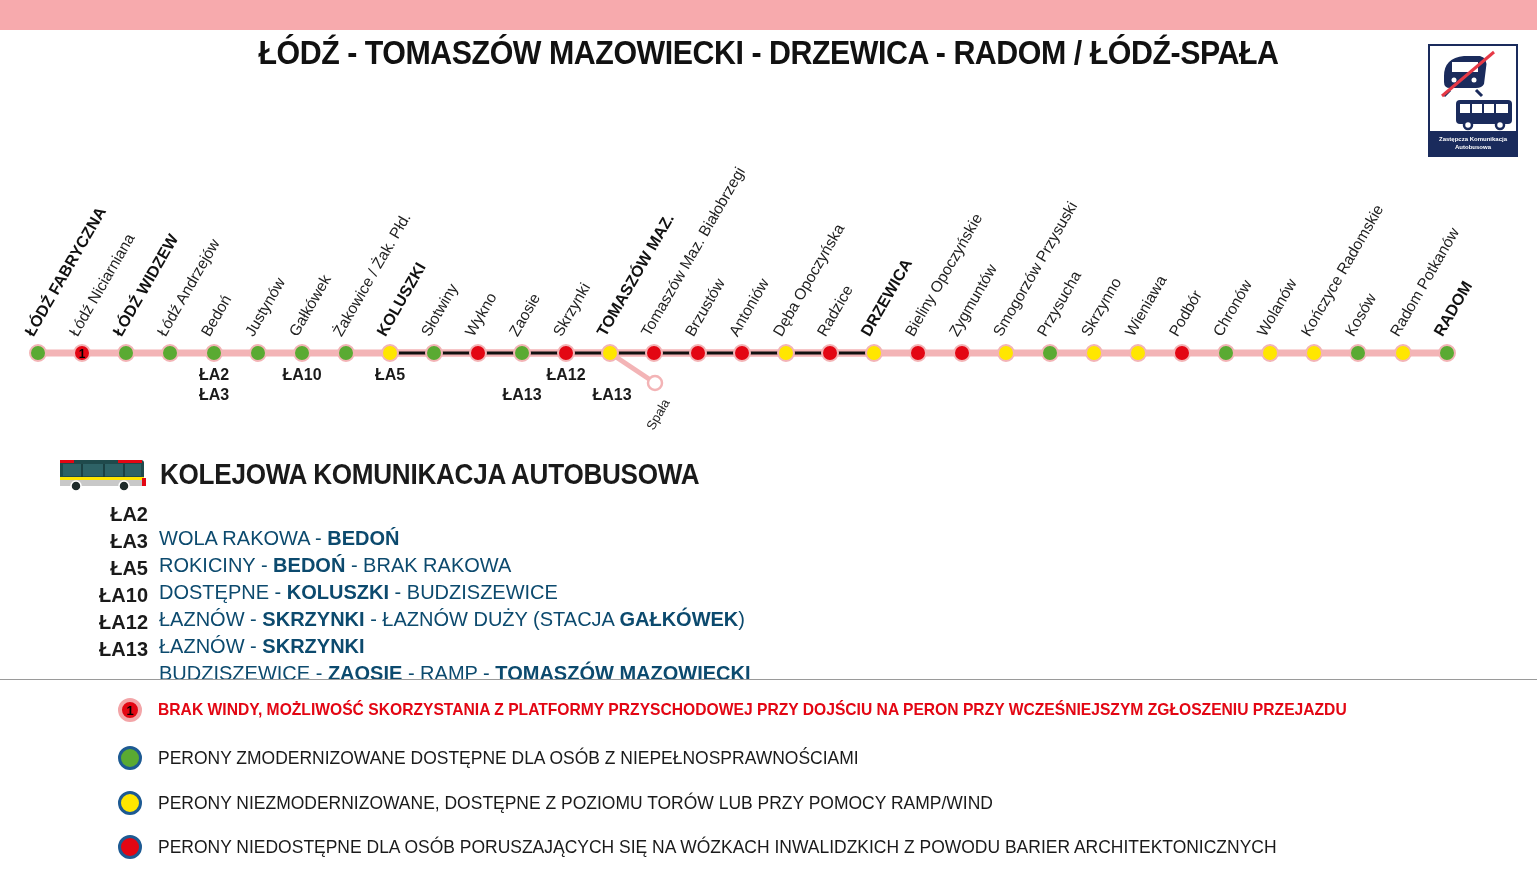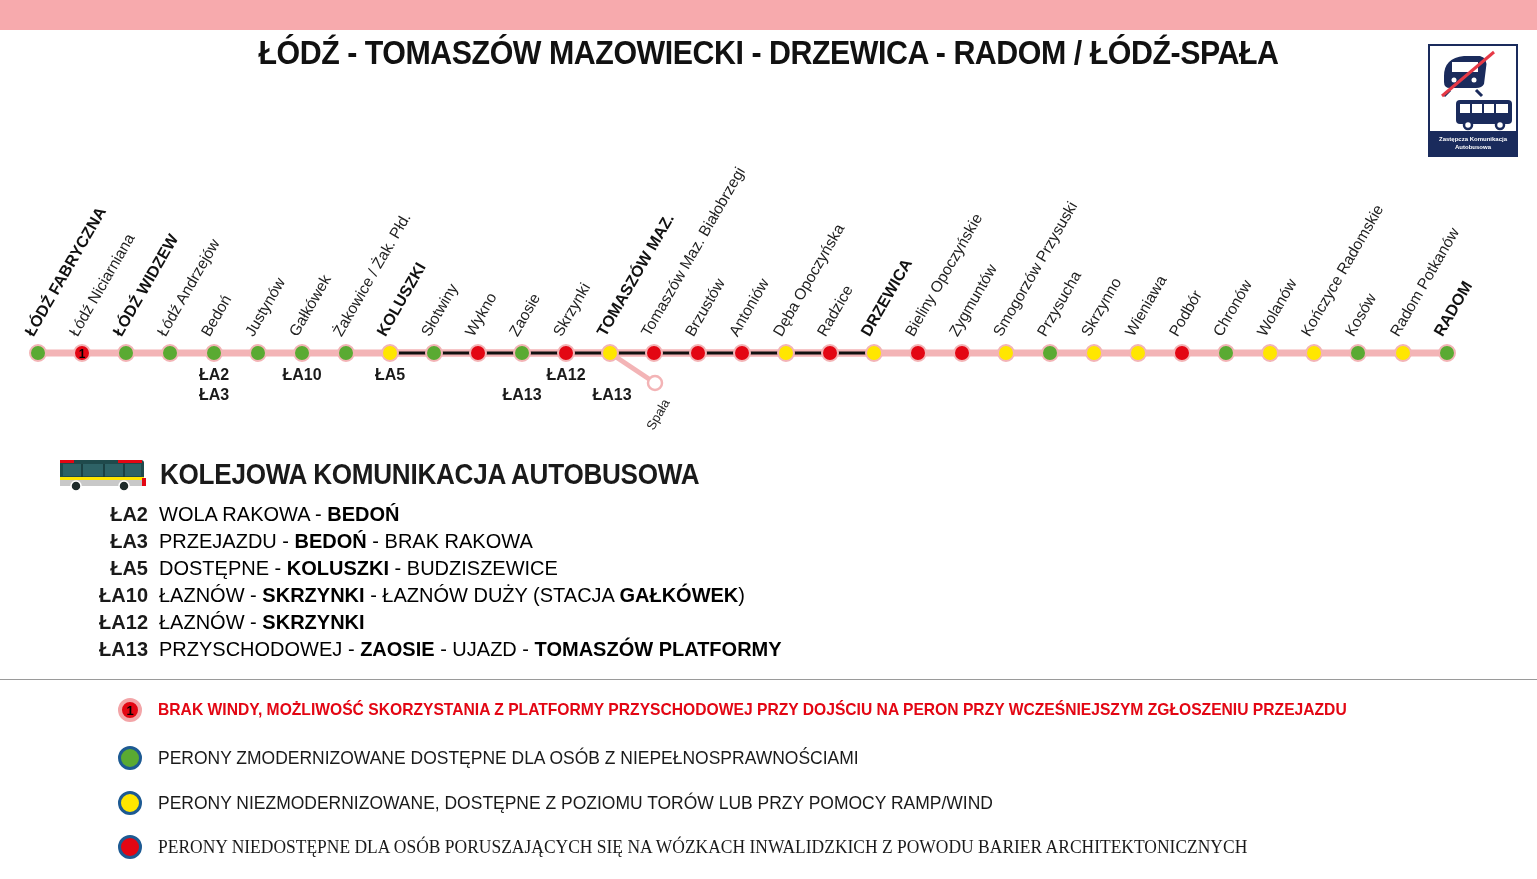--- a/index.html
+++ b/index.html
@@ -15,21 +15,21 @@
   .map { position: absolute; left: 0; top: 0; width: 1537px; height: 450px; }
   .station-label { position: absolute; font-size: 15.5px; white-space: nowrap; transform-origin: 0 100%;
                    transform: rotate(-60deg); color: #222; line-height: 16px; }
   .station-label.major { font-weight: bold; font-size: 16px; color: #111; }
   .route-code { position: absolute; font-size: 16px; font-weight: bold; color: #1a1a1a; text-align: center; width: 50px; }
   .kka-header { position: absolute; left: 58px; top: 458px; height: 34px; display: flex; align-items: center; }
   .kka-title { position: absolute; left: 160px; top: 458px; font-size: 29px; font-weight: bold; color: #1a1a1a; letter-spacing: -0.3px; transform: scaleX(0.9); transform-origin: 0 0; }
   .route-list { position: absolute; left: 0; top: 503px; }
   .route-row { position: absolute; left: 0; height: 26px; white-space: nowrap; font-size: 20px; }
   .route-row .code { position: absolute; left: 90px; width: 58px; text-align: right; font-weight: bold; color: #1a1a1a; }
-  .route-row .desc { position: absolute; left: 159px; color: #000000; }
+  .route-row .desc { position: absolute; left: 159px; color: #0c4a6e; margin-top: 24px; }
   .route-row .desc b { font-weight: bold; }
   .divider { position: absolute; left: 0; top: 679px; width: 1537px; height: 1px; background: #9a9a9a; }
   .legend-row { position: absolute; left: 118px; height: 30px; display: flex; align-items: center; }
   .legend-dot { width: 24px; height: 24px; border-radius: 50%; box-sizing: border-box; border: 3px solid #1d5a93; margin-right: 16px; flex: 0 0 auto; }
   .legend-dot.note { background: #e30613; border: 4px solid #f3a5a8; color: #000; font-size: 13px; font-weight: bold;
                      display: flex; align-items: center; justify-content: center; }
   .legend-text { font-size: 19px; color: #1a1a1a; white-space: nowrap; transform: scaleX(0.92); transform-origin: 0 50%; }
   .legend-text.red { color: #e30613; font-size: 17px; font-weight: bold; }
 </style>
 </head>
@@ -167,52 +167,52 @@
 </div>
 <div class="kka-title">KOLEJOWA KOMUNIKACJA AUTOBUSOWA</div>
 
 <div class="route-list" id="route-list">
     <div class="route-row" style="top: 0px;">
       <span class="code">ŁA2</span>
       <span class="desc"><span>WOLA RAKOWA - </span><b>BEDOŃ</b></span>
     </div>
     <div class="route-row" style="top: 27px;">
       <span class="code">ŁA3</span>
-      <span class="desc"><span>PRZEJAZDU - </span><b>BEDOŃ</b><span> - BRAK RAKOWA</span></span>
+      <span class="desc"><span>ROKICINY - </span><b>BEDOŃ</b><span> - BRAK RAKOWA</span></span>
     </div>
     <div class="route-row" style="top: 54px;">
       <span class="code">ŁA5</span>
       <span class="desc"><span>DOSTĘPNE - </span><b>KOLUSZKI</b><span> - BUDZISZEWICE</span></span>
     </div>
     <div class="route-row" style="top: 81px;">
       <span class="code">ŁA10</span>
       <span class="desc"><span>ŁAZNÓW - </span><b>SKRZYNKI</b><span> - ŁAZNÓW DUŻY (STACJA </span><b>GAŁKÓWEK</b><span>)</span></span>
     </div>
     <div class="route-row" style="top: 108px;">
       <span class="code">ŁA12</span>
       <span class="desc"><span>ŁAZNÓW - </span><b>SKRZYNKI</b></span>
     </div>
     <div class="route-row" style="top: 135px;">
       <span class="code">ŁA13</span>
-      <span class="desc"><span>PRZYSCHODOWEJ - </span><b>ZAOSIE</b><span> - UJAZD - </span><b>TOMASZÓW PLATFORMY</b></span>
+      <span class="desc"><span>BUDZISZEWICE - </span><b>ZAOSIE</b><span> - RAMP - </span><b>TOMASZÓW MAZOWIECKI</b></span>
     </div>
   </div>
 
 <div class="divider"></div>
 
 <div id="legend">
     <div class="legend-row" style="top: 695px;">
       <div class="legend-dot note">1</div>
       <div class="legend-text red">BRAK WINDY, MOŻLIWOŚĆ SKORZYSTANIA Z PLATFORMY PRZYSCHODOWEJ PRZY DOJŚCIU NA PERON PRZY WCZEŚNIEJSZYM ZGŁOSZENIU PRZEJAZDU</div>
     </div>
     <div class="legend-row" style="top: 743px;">
       <div class="legend-dot" style="background: rgb(90, 170, 50);"></div>
       <div class="legend-text">PERONY ZMODERNIZOWANE DOSTĘPNE DLA OSÓB Z NIEPEŁNOSPRAWNOŚCIAMI</div>
     </div>
     <div class="legend-row" style="top: 788px;">
       <div class="legend-dot" style="background: rgb(255, 230, 0);"></div>
       <div class="legend-text">PERONY NIEZMODERNIZOWANE, DOSTĘPNE Z POZIOMU TORÓW LUB PRZY POMOCY RAMP/WIND</div>
     </div>
-    <div class="legend-row" style="top: 832px; font-family: Liberation Serif, serif;">
+    <div class="legend-row" style="top: 832px;">
       <div class="legend-dot" style="background: rgb(227, 6, 19);"></div>
       <div class="legend-text">PERONY NIEDOSTĘPNE DLA OSÓB PORUSZAJĄCYCH SIĘ NA WÓZKACH INWALIDZKICH Z POWODU BARIER ARCHITEKTONICZNYCH</div>
     </div>
   </div>
 
 </body></html>

